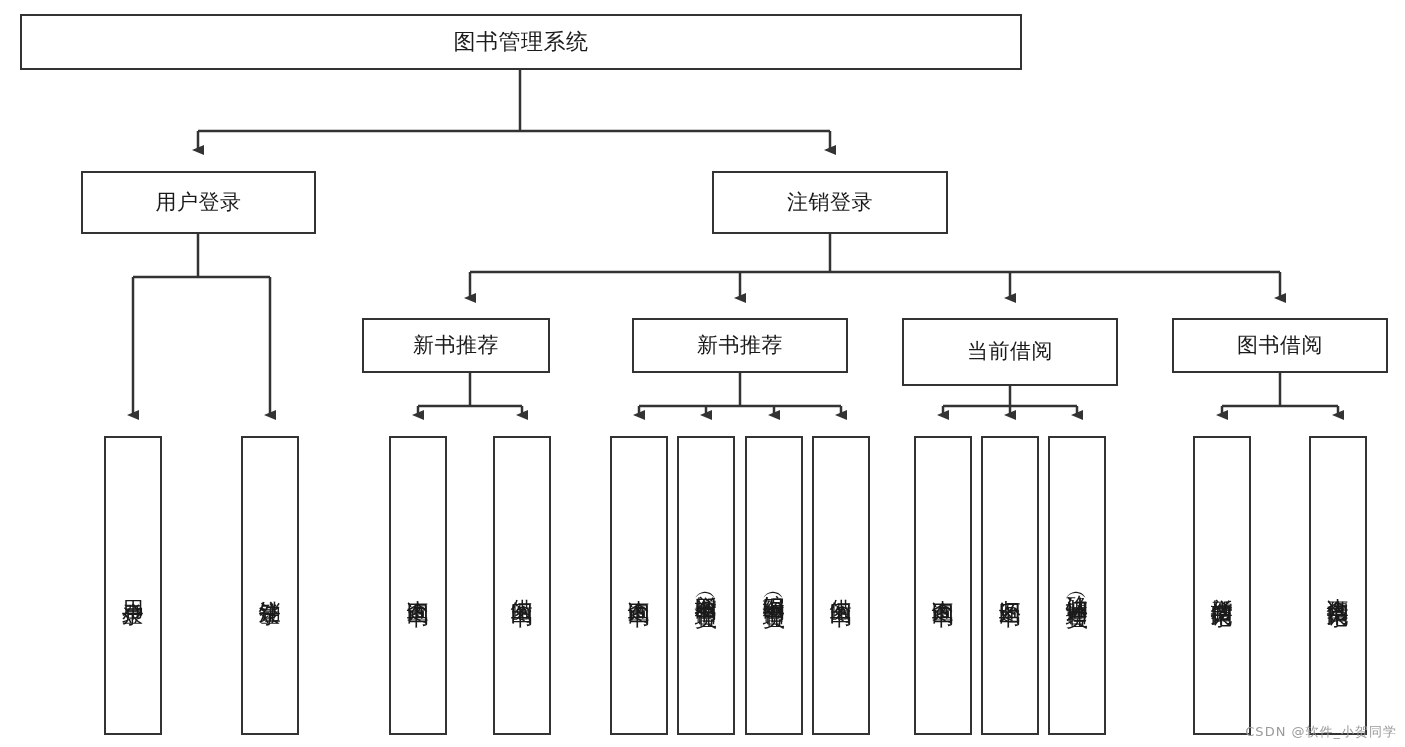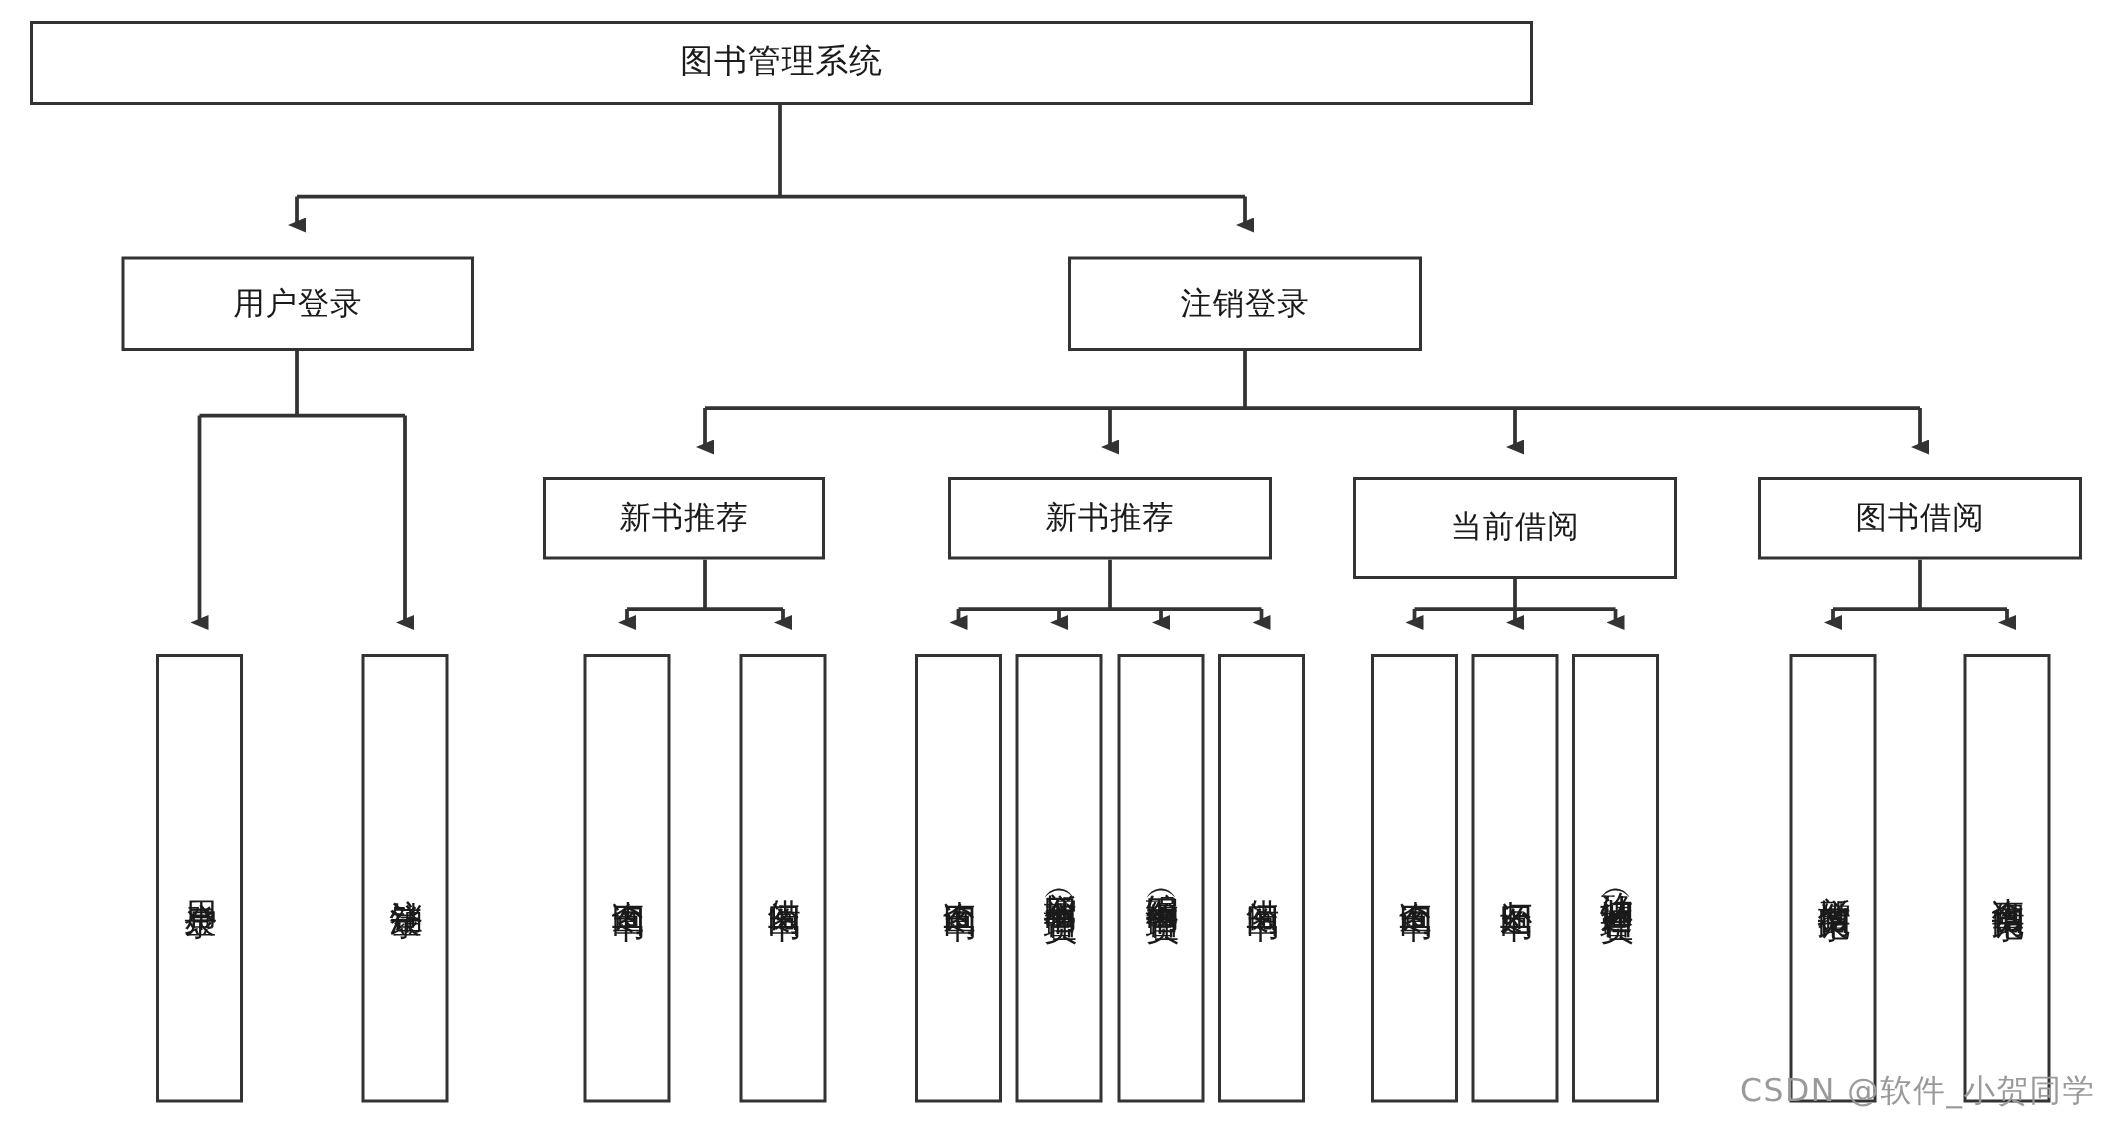--- a/index.html
+++ b/index.html
@@ -49,21 +49,21 @@
     font-size: 22px;
     line-height: 1.25;
     letter-spacing: 2px;
     padding: 6px 0;
     white-space: nowrap;
   }
   .watermark {
     position: absolute;
     right: 8px;
     bottom: 6px;
-    font-size: 21px;
+    font-size: 13px;
     color: #9a9a9a;
     letter-spacing: 1px;
     user-select: none;
     white-space: nowrap;
   }
 </style>
 </head>
 <body>
 
 <div id="canvas">

